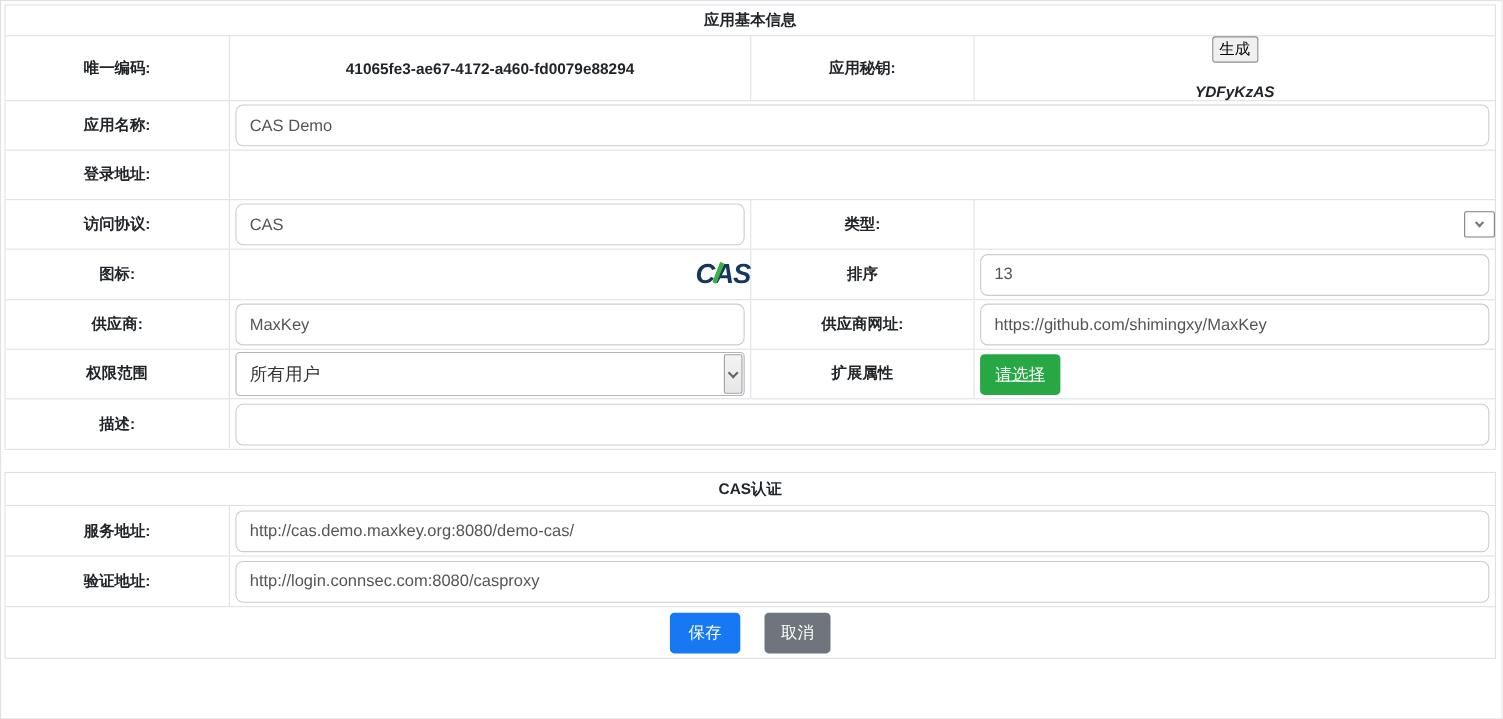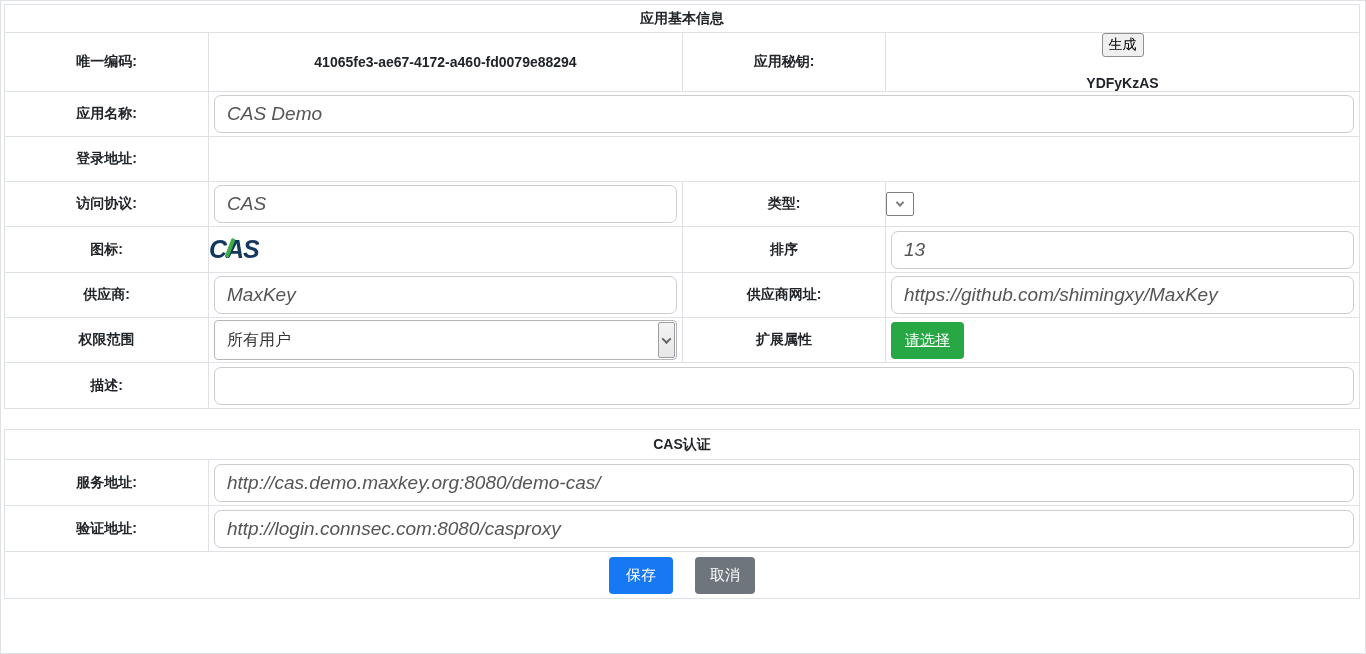--- a/index.html
+++ b/index.html
@@ -36,38 +36,37 @@
   .row.h46 { min-height:46px; }
   .row.btnrow { min-height:47px; border-top:1px solid #dee2e6; }
   .cell { display:flex; align-items:center; }
   .lbl1 { width:204px; border-right:1px solid #dee2e6; justify-content:center;
           font-size:14px; font-weight:700; color:#212529; text-align:center; }
   .cnt1 { width:474px; border-right:1px solid #dee2e6; }
   .lbl2 { width:203px; border-right:1px solid #dee2e6; justify-content:center;
           font-size:14px; font-weight:700; color:#212529; text-align:center; }
   .cnt2 { flex:1; }
   .fill { flex:1; }
-  .center { justify-content:flex-start; }
+  .center { justify-content:flex-end; }
   .stackcenter { flex-direction:column; justify-content:center; gap:18px; }
   .code-value { font-size:14px; font-weight:700; color:#212529; width:100%; text-align:center; }
-  .secret-value { font-size:14px; font-weight:700; color:#212529; text-align:center; }
+  .secret-value { font-size:14px; font-weight:700; color:#212529; text-align:center;font-style:italic; }
   input.text {
     flex:1;
     height:38px;
     margin:3px 5px;
     border:1px solid #ccc;
     border-radius:7px;
     padding:0 12px;
-    font-size:19px;
+    font-size:15px;
     color:#555;
     font-family:"Liberation Sans","DejaVu Sans",sans-serif;
     outline:none;
     width:10px;
     background:#fff;
-    font-style:italic;
   }
   .btn {
     border:none; border-radius:4px; color:#fff;
     font-size:15px; cursor:pointer;
     font-family:"Liberation Sans","DejaVu Sans",sans-serif;
   }
   .btn-save    { background:var(--primary,#1678f2);  padding:9px 17px; }
   .btn-cancel  { background:var(--secondary,#6e757c);padding:9px 15px; }
   .btn-success { background:var(--success,#28a745);  padding:9px 14px; font-size:15px; }
   .btn-default {

